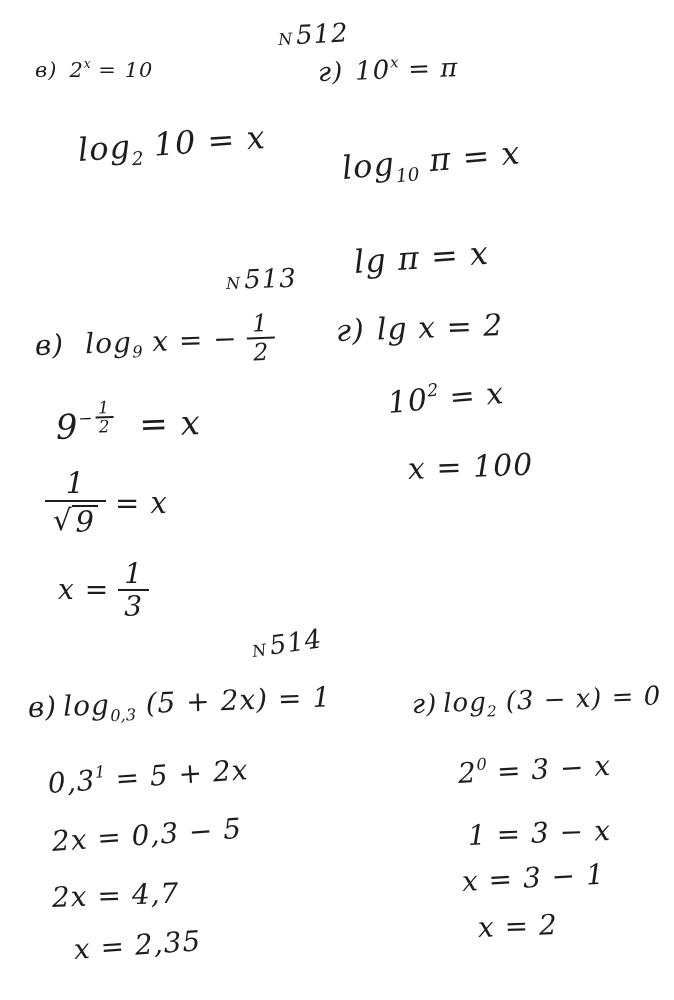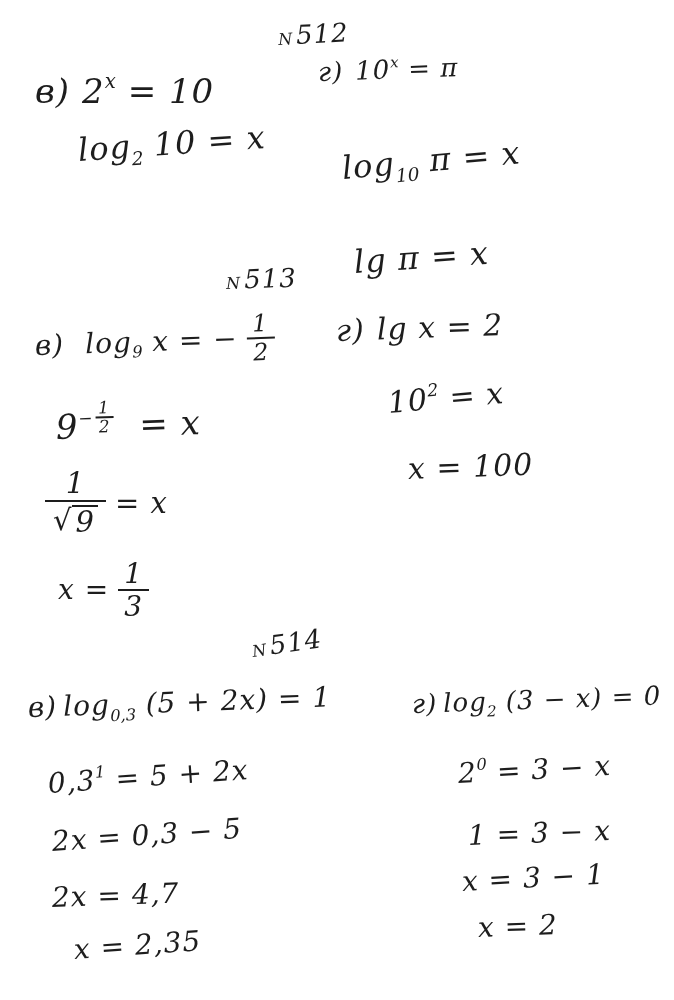--- a/index.html
+++ b/index.html
@@ -42,21 +42,21 @@
 </style>
 </head>
 <body>
 
 <div class="page">
 
   <div class="ln" style="left:278px; top:22px; font-size:26px; transform:rotate(-3deg);">
     <span class="hdr-prefix">N</span><span>512</span>
   </div>
 
-  <div class="ln" style="left:35px; top:72px; font-size:34px;">
+  <div class="ln" style="left:35px; top:58px; font-size:21px;">
     <span class="lbl">в)</span><span>2</span><span class="sup">x</span> <span>= 10</span>
   </div>
 
   <div class="ln" style="left:78px; top:132px; font-size:32px; transform:rotate(-4deg);">
     <span>log</span><span class="sub">2</span> <span>10 = x</span>
   </div>
 
   <div class="ln" style="left:318px; top:58px; font-size:26px; transform:rotate(-2deg);">
     <span class="lbl">г)</span><span>10</span><span class="sup">x</span> <span>= π</span>
   </div>

